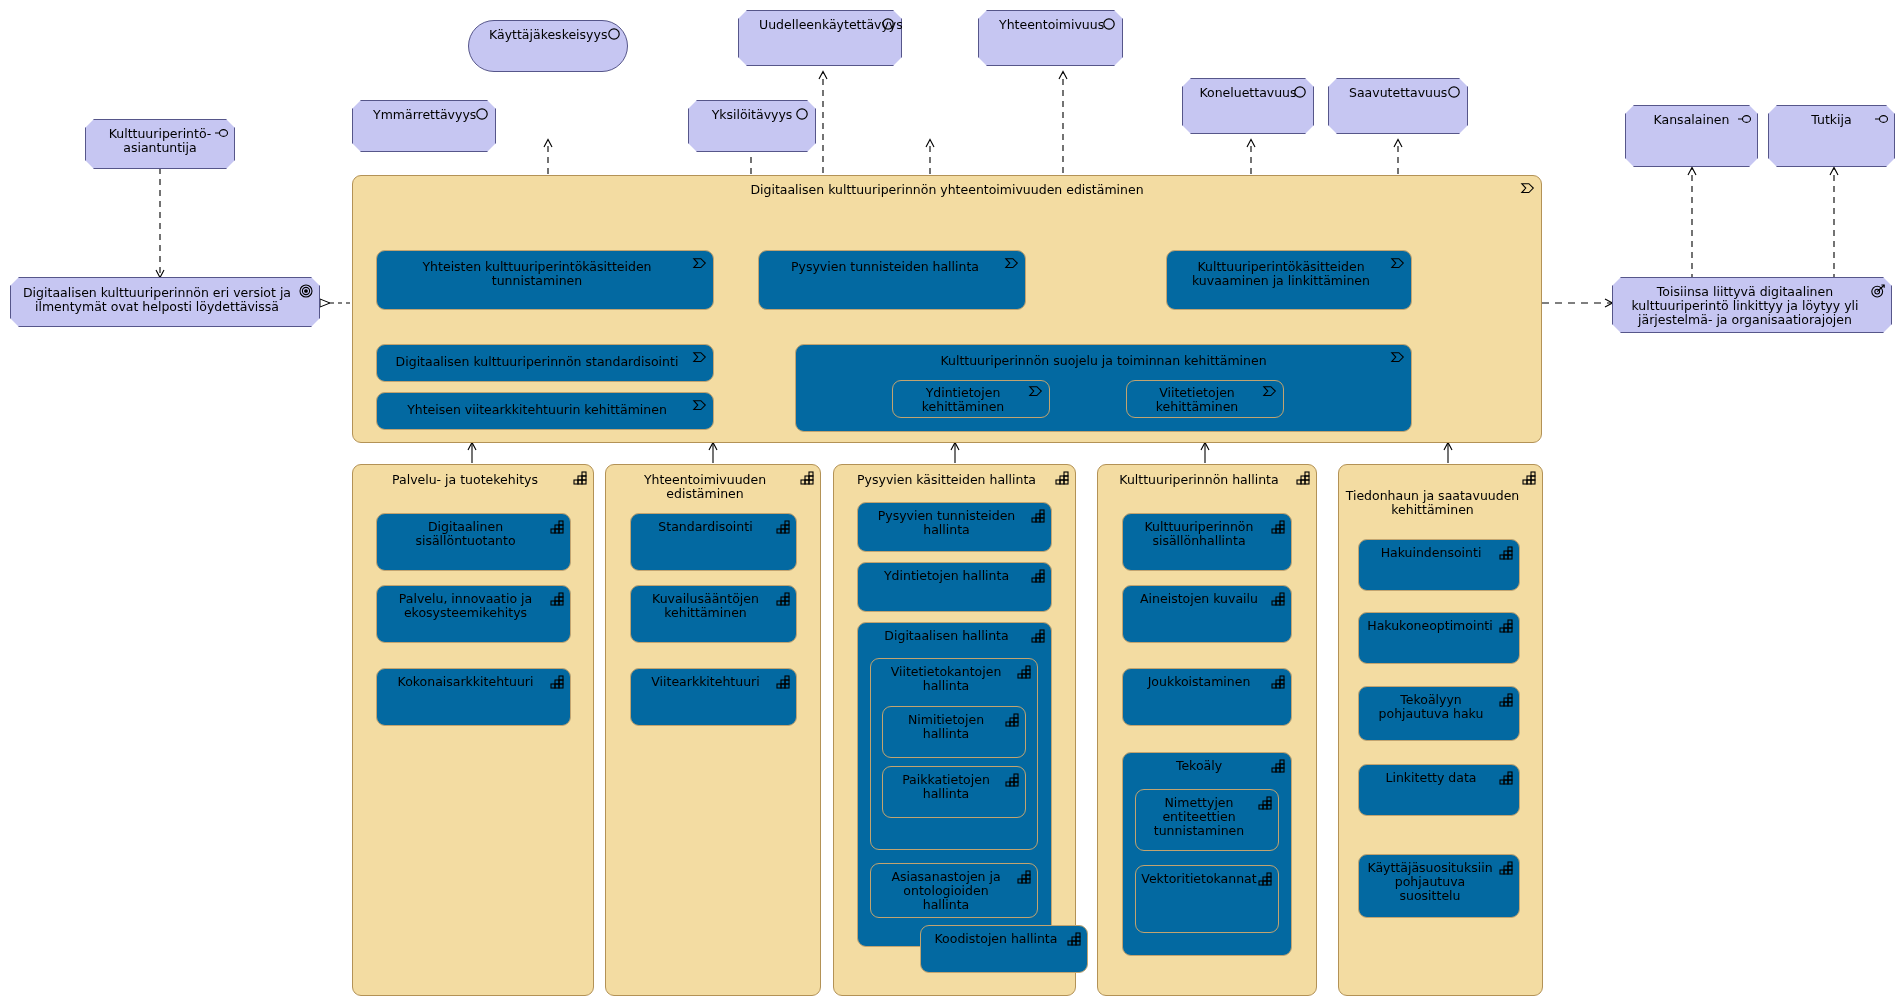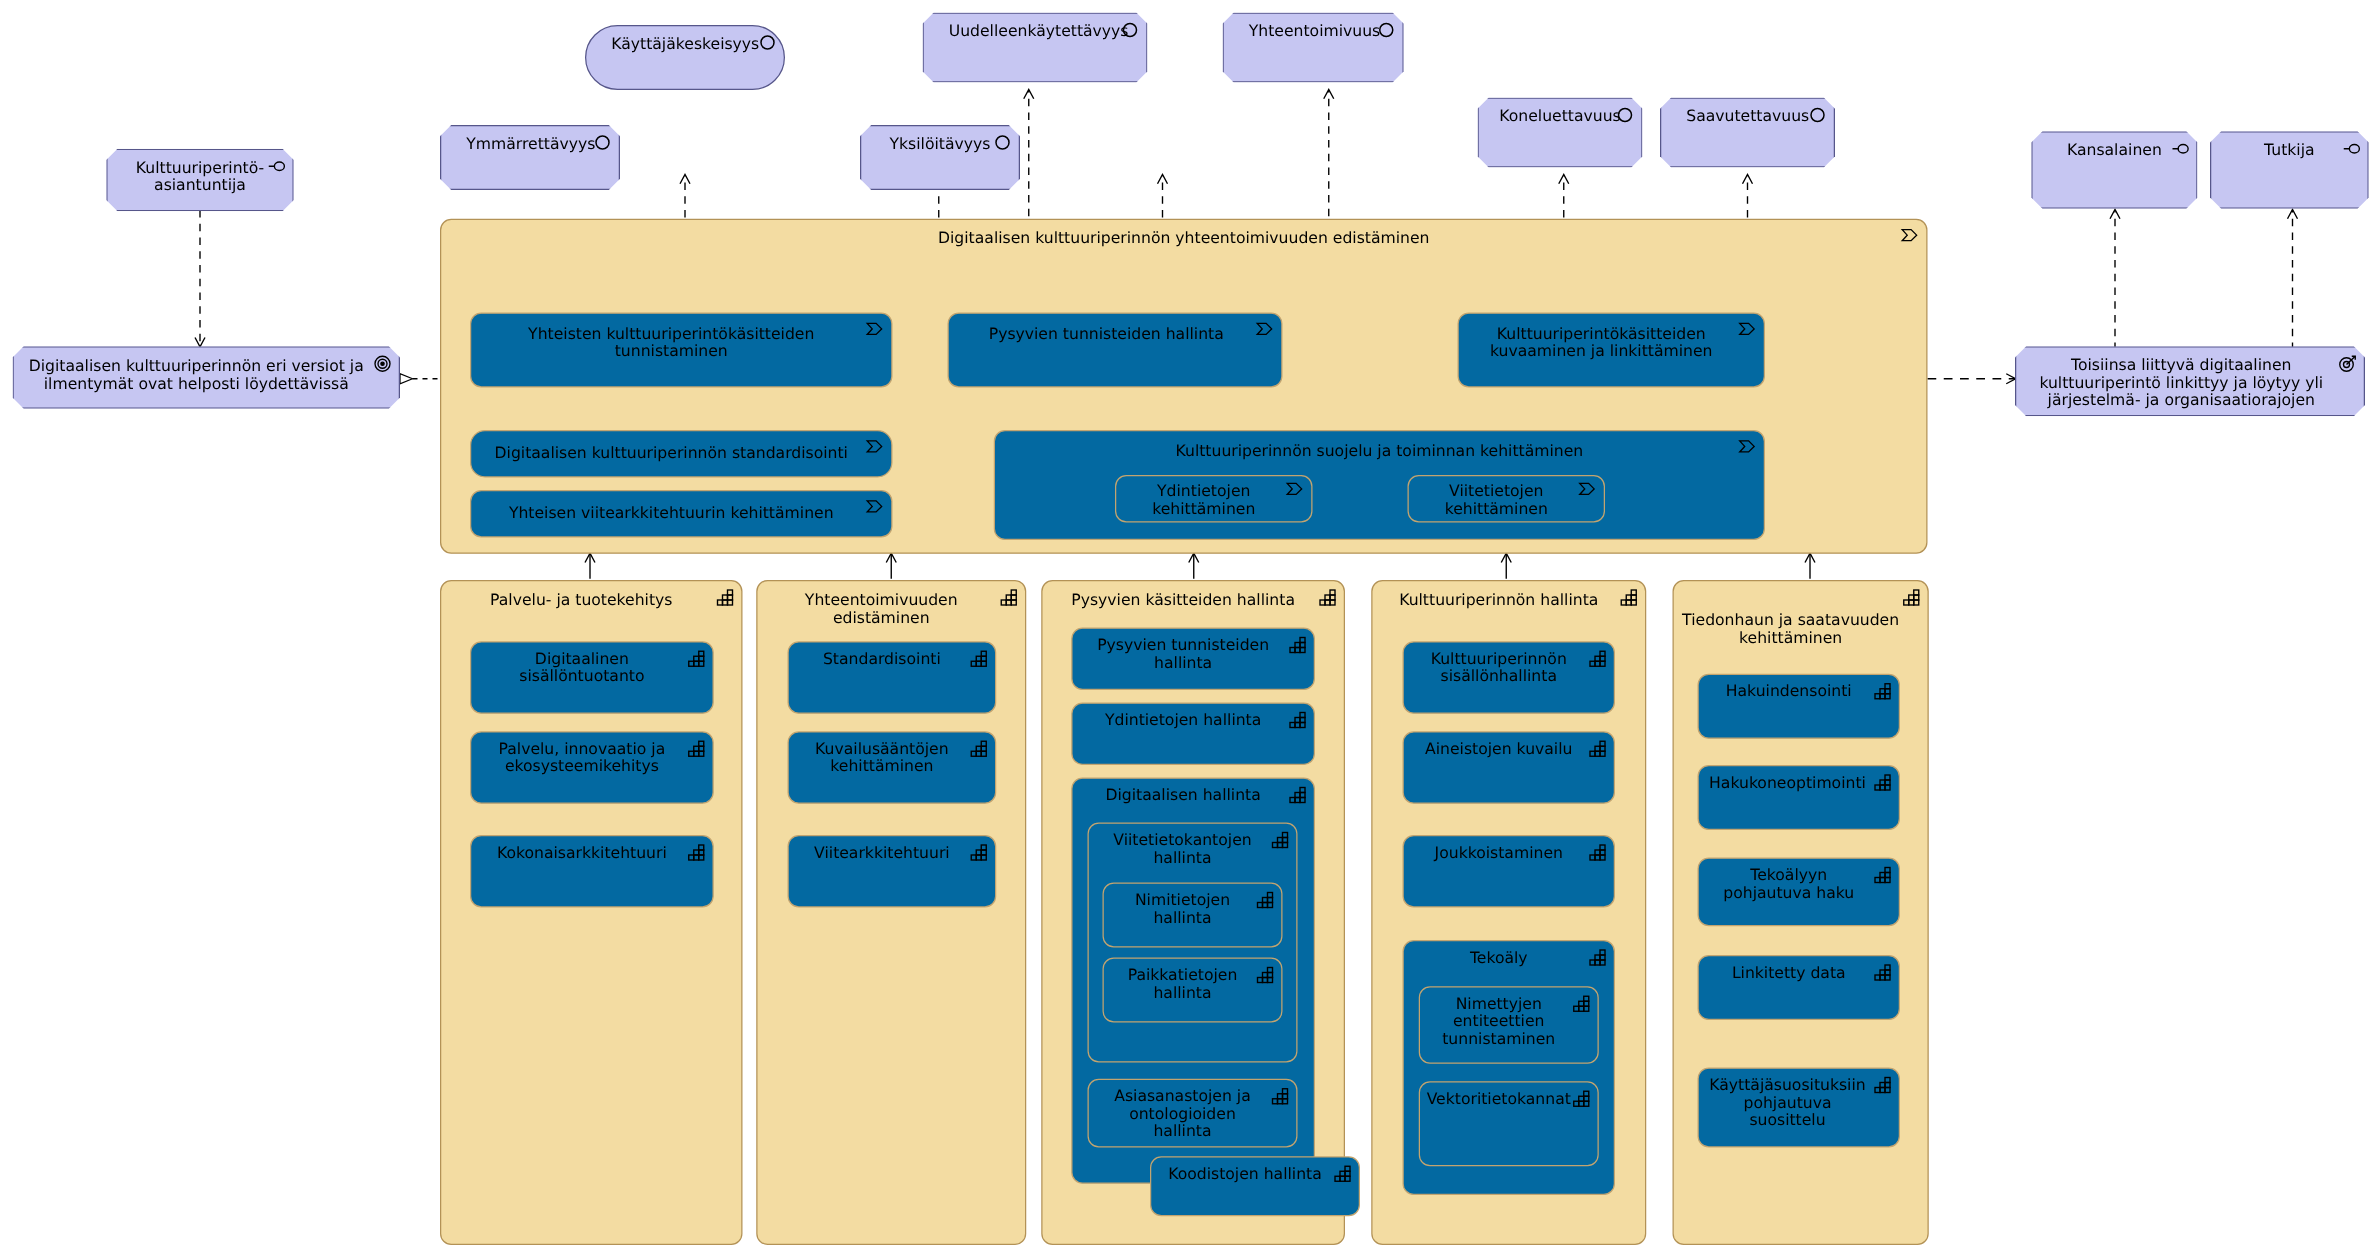--- a/index.html
+++ b/index.html
@@ -144,21 +144,21 @@
 
   <div class="node moti" style="left:352px;top:100px;width:144px;height:52px;">
     <div class="label">Ymmärrettävyys</div>
     <span class="ic">
       <svg viewBox="0 0 16 16">
           <circle cx="8" cy="8" r="5.2" fill="none" stroke="#000" stroke-width="1.2"></circle>
         </svg>
     </span>
   </div>
 
-  <div class="node moti" style="left:738px;top:10px;width:180px;height:56px;text-decoration:underline;">
+  <div class="node moti" style="left:738px;top:10px;width:164px;height:56px;text-decoration:underline;">
     <div class="label">Uudelleenkäytettävyys</div>
     <span class="ic">
       <svg viewBox="0 0 16 16">
           <circle cx="8" cy="8" r="5.2" fill="none" stroke="#000" stroke-width="1.2"></circle>
         </svg>
     </span>
   </div>
 
   <div class="node moti" style="left:978px;top:10px;width:145px;height:56px;">
     <div class="label">Yhteentoimivuus</div>
@@ -258,21 +258,21 @@
   <div class="node beh inner" style="left:1166px;top:250px;width:246px;height:60px;">
     <div class="label" style="top:9px;padding:0 26px 0 10px;">Kulttuuriperintökäsitteiden
 kuvaaminen ja linkittäminen</div>
     <span class="ic">
       <svg viewBox="0 0 18 16">
           <path d="M2,3 L10,3 L15,8 L10,13 L2,13 L6.5,8 Z" fill="none" stroke="#000" stroke-width="1.2"></path>
         </svg>
     </span>
   </div>
 
-  <div class="node beh inner" style="left:376px;top:344px;width:338px;height:38px;border-radius:12px;">
+  <div class="node beh inner" style="left:376px;top:344px;width:338px;height:38px;">
     <div class="label" style="top:10px;padding:0 30px 0 14px;">Digitaalisen kulttuuriperinnön standardisointi</div>
     <span class="ic">
       <svg viewBox="0 0 18 16">
           <path d="M2,3 L10,3 L15,8 L10,13 L2,13 L6.5,8 Z" fill="none" stroke="#000" stroke-width="1.2"></path>
         </svg>
     </span>
   </div>
 
   <div class="node beh inner" style="left:376px;top:392px;width:338px;height:38px;">
     <div class="label" style="top:10px;padding:0 30px 0 14px;">Yhteisen viitearkkitehtuurin kehittäminen</div>

